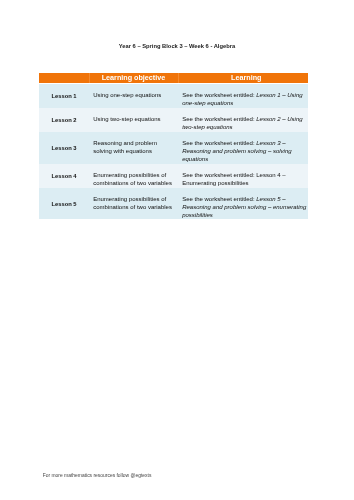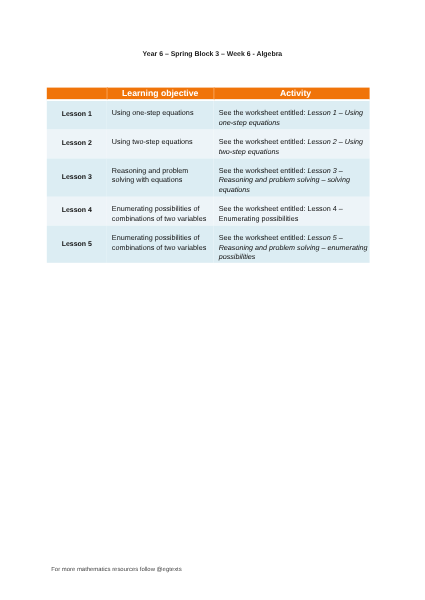--- a/index.html
+++ b/index.html
@@ -62,21 +62,21 @@
   <table class="sched">
     <colgroup>
       <col style="width:50px">
         <col style="width:89px">
         <col style="width:136px">
     </colgroup>
     <thead>
       <tr>
         <th></th>
         <th>Learning objective</th>
-        <th>Activity</th>
+        <th>Learning</th>
       </tr>
     </thead>
     <tbody>
 
       <tr class="row-odd">
         <td class="lesson">Lesson 1</td>
         <td>Using one-step equations</td>
         <td><span>See the worksheet entitled: </span><span class="ital">Lesson 1 – Using one-step equations</span></td>
       </tr>
 

